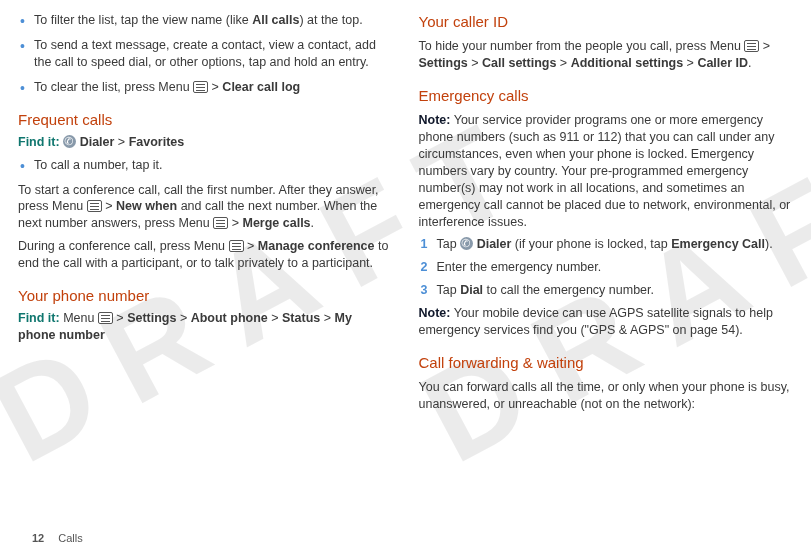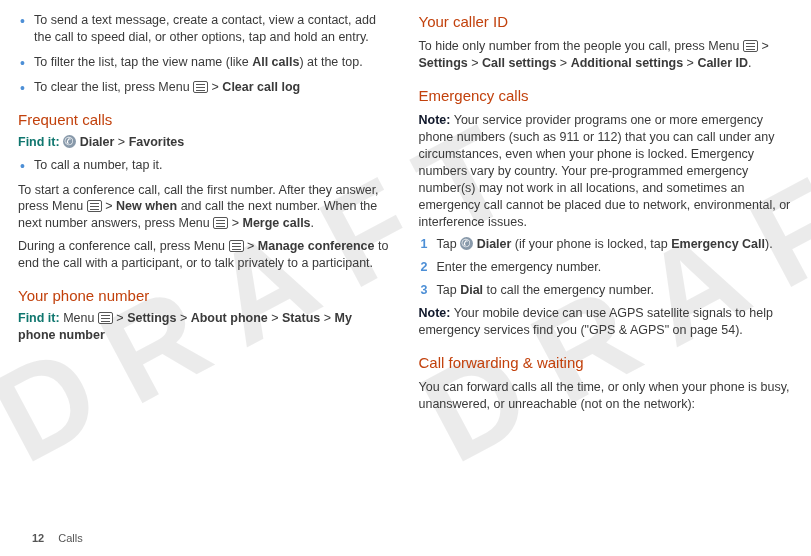--- a/index.html
+++ b/index.html
@@ -120,24 +120,24 @@
 
 <div class="watermark wm1">DRAFT</div>
 <div class="watermark wm2">DRAFT</div>
 
 <div class="page">
 
   <div class="column">
 
     <ul>
       <li class="bullet">
+        <span>To filter the list, tap the view name (like </span><b>All calls</b><span>) at the top.</span>
+      </li>
+      <li class="bullet">
         <span>To send a text message, create a contact, view a contact, add the call to speed dial, or other options, tap and hold an entry.</span>
-      </li>
-      <li class="bullet">
-        <span>To filter the list, tap the view name (like </span><b>All calls</b><span>) at the top.</span>
       </li>
       <li class="bullet">
         <span>To clear the list, press Menu </span><span class="menu-icon"></span><span> &gt; </span><b>Clear call log</b>
       </li>
     </ul>
 
     <h2>Frequent calls</h2>
     <p class="findit-line">
       <span class="findit">Find it:</span>
       <span class="dialer-icon"></span>
@@ -161,21 +161,21 @@
       &gt; <b>About phone</b>
       &gt; <b>Status</b>
       &gt; <b>My phone number</b>
     </p>
   </div>
 
   <div class="column">
 
     <h2 style="margin-top:0">Your caller ID</h2>
     <p class="para">
-      <span>To hide only number from the people you call, press Menu </span><span class="menu-icon"></span><span> &gt; </span><b>Settings</b> &gt; <b>Call settings</b> &gt; <b>Additional settings</b> &gt; <b>Caller ID</b><span>.</span>
+      <span>To hide your number from the people you call, press Menu </span><span class="menu-icon"></span><span> &gt; </span><b>Settings</b> &gt; <b>Call settings</b> &gt; <b>Additional settings</b> &gt; <b>Caller ID</b><span>.</span>
     </p>
 
     <h2>Emergency calls</h2>
     <p class="para">
       <span class="note">Note:</span><span> Your service provider programs one or more emergency phone numbers (such as 911 or 112) that you can call under any circumstances, even when your phone is locked. Emergency numbers vary by country. Your pre-programmed emergency number(s) may not work in all locations, and sometimes an emergency call cannot be placed due to network, environmental, or interference issues.</span>
     </p>
     <ul>
       <li class="numitem">
         <span class="numidx">1</span>
         <span>Tap </span><span class="dialer-icon"></span> <b>Dialer</b><span> (if your phone is locked, tap </span><b>Emergency Call</b><span>).</span>

